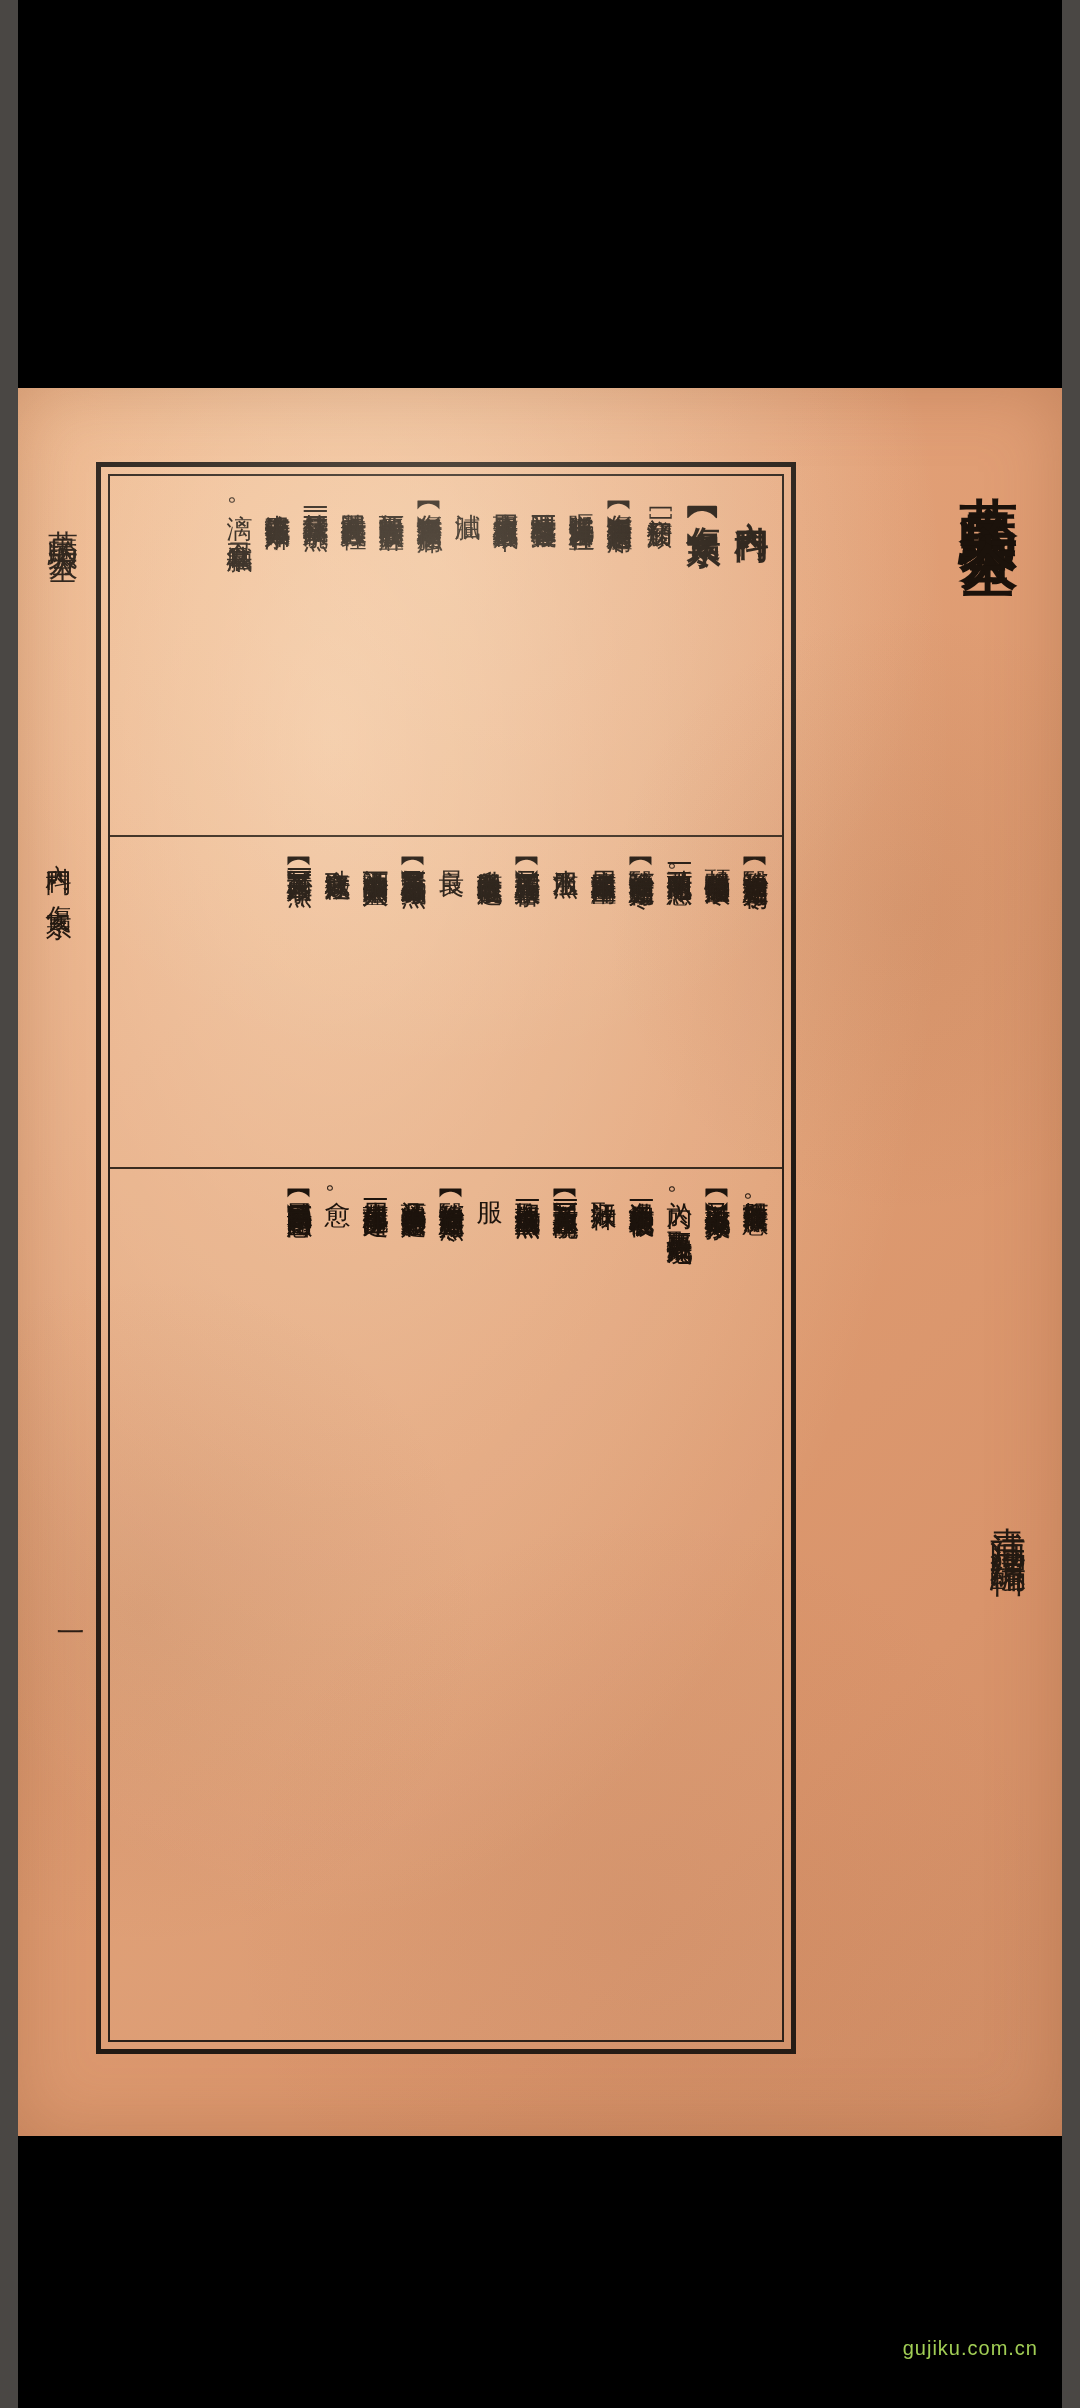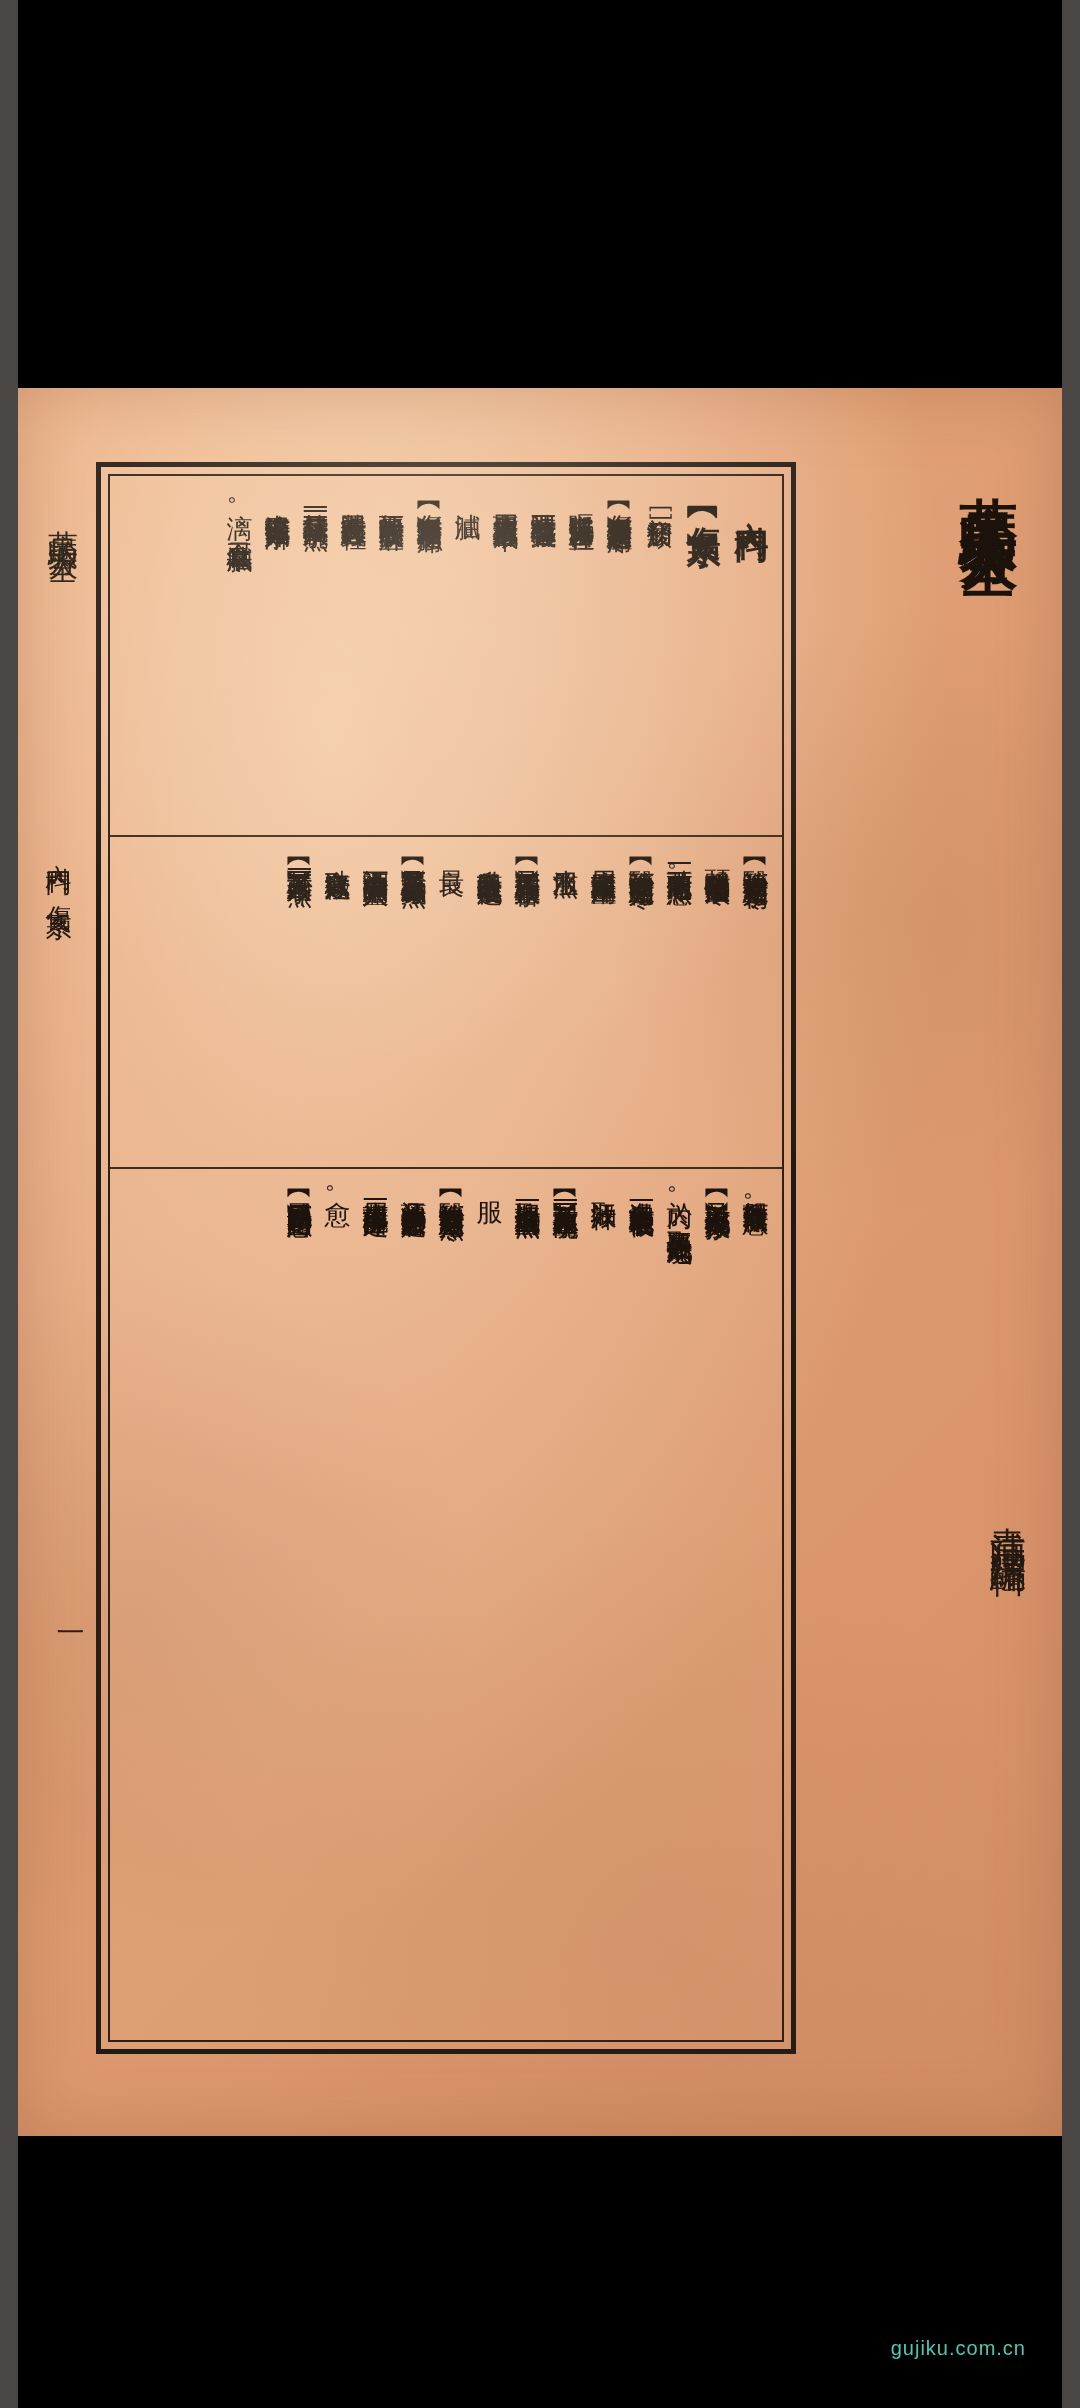--- a/index.html
+++ b/index.html
@@ -166,23 +166,23 @@
     letter-spacing: 4px;
     font-weight: bold;
   }
 
   
   .body-col { font-size: 26px; letter-spacing: 1px; }
 
   
   #watermark {
     position: absolute;
-    right: 54px;
+    right: 42px;
     bottom: 48px;
-    color: #5eead4;
+    color: #bef264;
     font-size: 20px;
     font-family: "Liberation Sans", sans-serif;
     letter-spacing: 1px;
     opacity: 0.85;
   }
 </style>
 </head>
 <body>
 
 <div id="screen">

